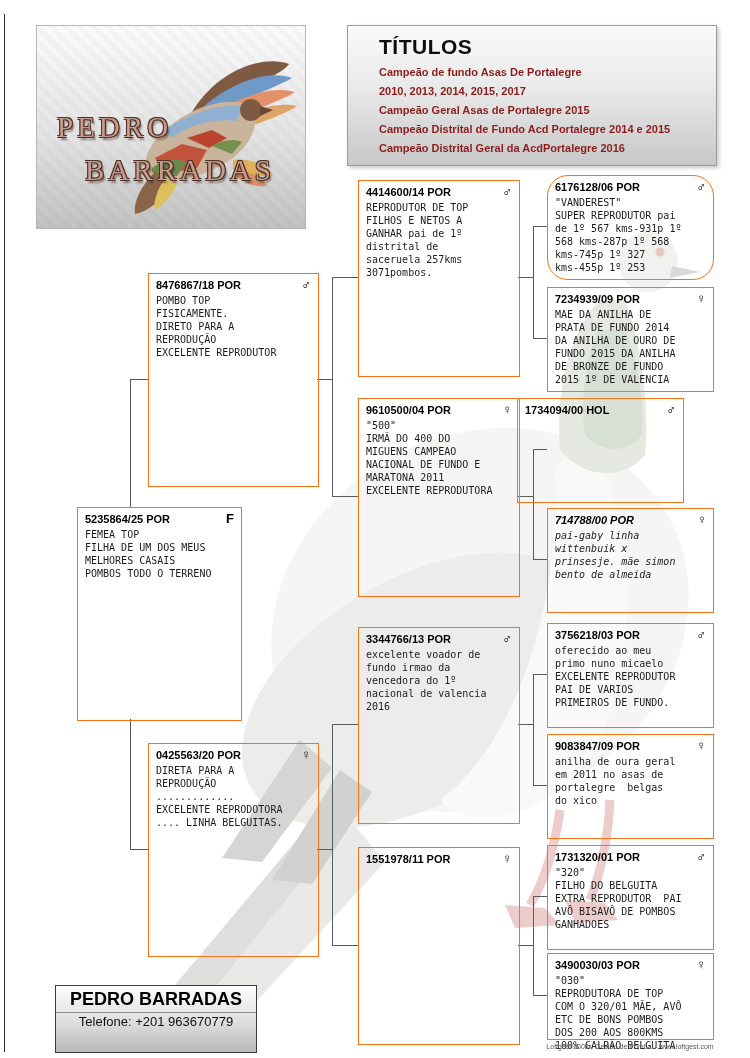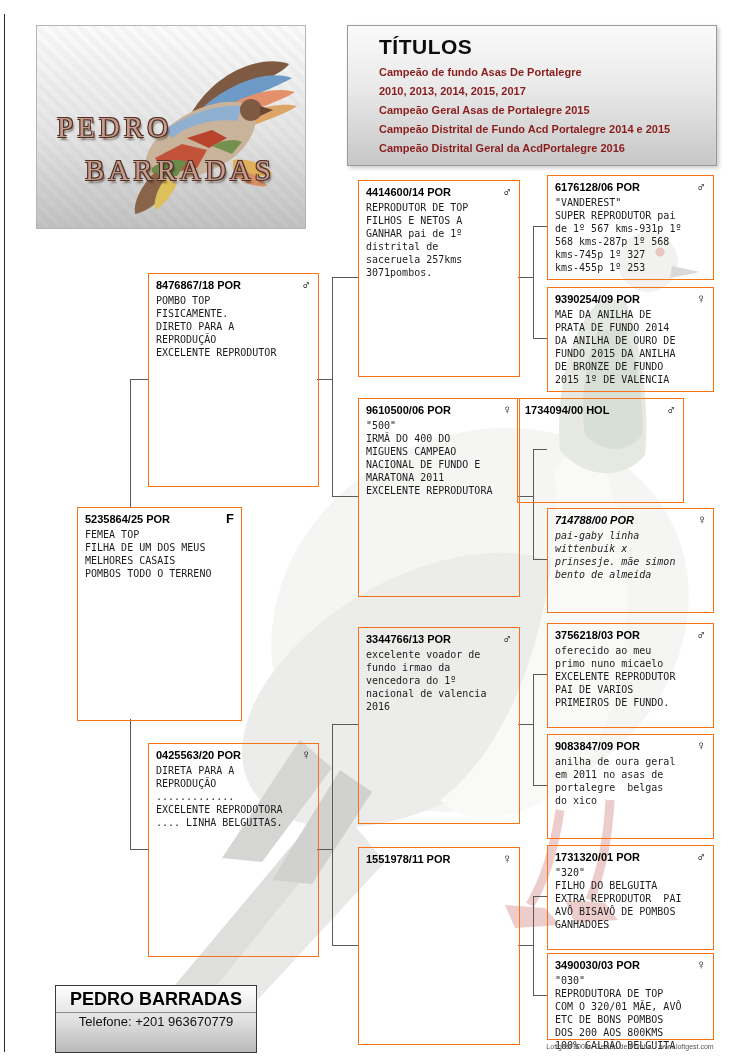--- a/index.html
+++ b/index.html
@@ -40,21 +40,21 @@
   .pbox .bdy{padding:2px 7px 2px 7px;font-family:"DejaVu Sans Mono","Liberation Mono",monospace;
     font-size:10px;line-height:1.3;color:#1c1c1c;white-space:pre-wrap;}
 
   #b-subject{left:77px;top:507px;width:163px;height:212px;}
   #b-sire{left:148px;top:273px;width:169px;height:212px;}
   #b-dam{left:148px;top:743px;width:169px;height:212px;}
   #b-g3-1{left:358px;top:180px;width:160px;height:195px;}
   #b-g3-2{left:358px;top:398px;width:160px;height:197px;}
   #b-g3-3{left:358px;top:627px;width:160px;height:195px;}
   #b-g3-4{left:358px;top:847px;width:160px;height:196px;}
-  #b-g4-1{left:547px;top:175px;width:165px;height:103px;}
+  #b-g4-1{left:547px;top:175px;width:165px;height:103px;border-radius:21px;}
   #b-g4-2{left:547px;top:287px;width:165px;height:103px;}
   #b-g4-3{left:517px;top:398px;width:165px;height:103px;}
   #b-g4-4{left:547px;top:508px;width:165px;height:103px;font-style:italic;}
   #b-g4-5{left:547px;top:623px;width:165px;height:103px;}
   #b-g4-6{left:547px;top:734px;width:165px;height:103px;}
   #b-g4-7{left:547px;top:845px;width:165px;height:103px;}
   #b-g4-8{left:547px;top:953px;width:165px;height:85px;}
 
   
   .conn{position:absolute;background:#5a5a5a;z-index:2;}
@@ -198,21 +198,21 @@
     </div>
   <div class="bdy">REPRODUTOR DE TOP
 FILHOS E NETOS A
 GANHAR pai de 1º
 distrital de
 saceruela 257kms
 3071pombos.</div>
 </div>
 <div id="b-g3-2" class="pbox">
   <div class="hdr">
-      <span>9610500/06 POR</span>
+      <span>9610500/04 POR</span>
       <span class="gsym">♀</span>
     </div>
   <div class="bdy">"500"
 IRMÃ DO 400 DO
 MIGUENS CAMPEAO
 NACIONAL DE FUNDO E
 MARATONA 2011
 EXCELENTE REPRODUTORA</div>
 </div>
 <div id="b-g3-3" class="pbox">
@@ -239,21 +239,21 @@
     </div>
   <div class="bdy">"VANDEREST"
 SUPER REPRODUTOR pai
 de 1º 567 kms-931p 1º
 568 kms-287p 1º 568
 kms-745p 1º 327
 kms-455p 1º 253</div>
 </div>
 <div id="b-g4-2" class="pbox">
   <div class="hdr">
-      <span>9390254/09 POR</span>
+      <span>7234939/09 POR</span>
       <span class="gsym">♀</span>
     </div>
   <div class="bdy">MAE DA ANILHA DE
 PRATA DE FUNDO 2014
 DA ANILHA DE OURO DE
 FUNDO 2015 DA ANILHA
 DE BRONZE DE FUNDO
 2015 1º DE VALENCIA</div>
 </div>
 <div id="b-g4-3" class="pbox">

